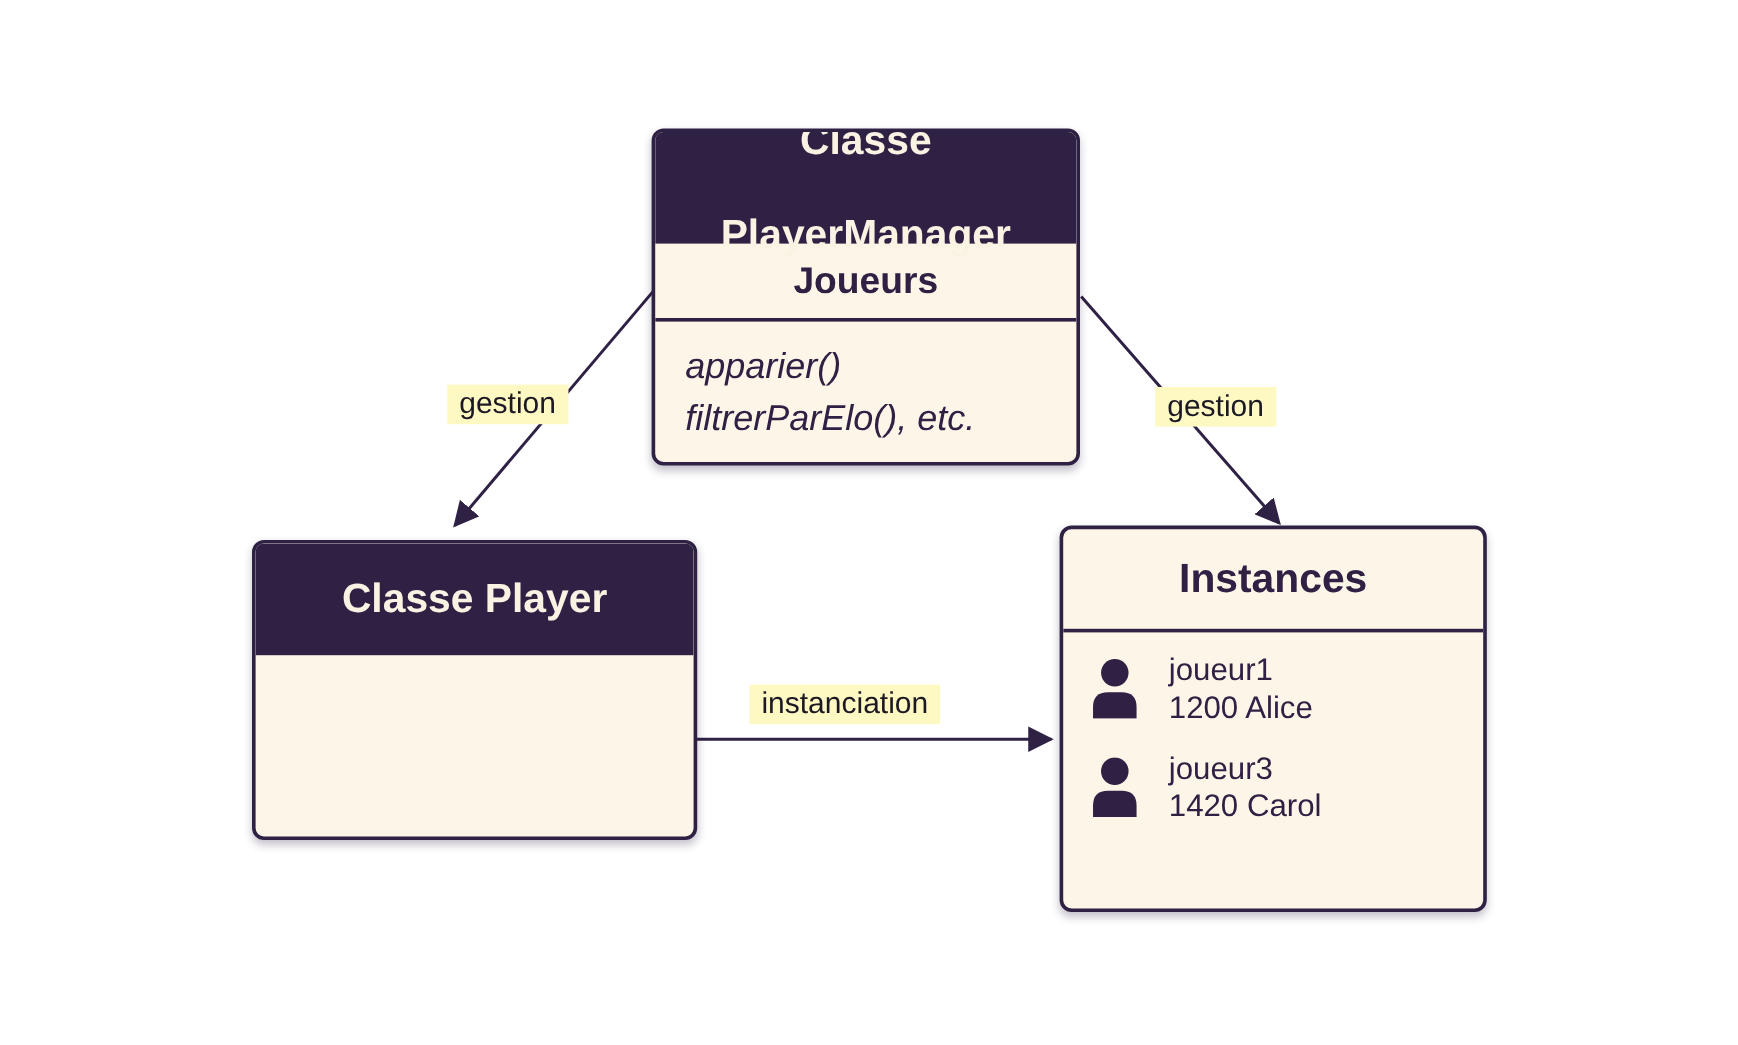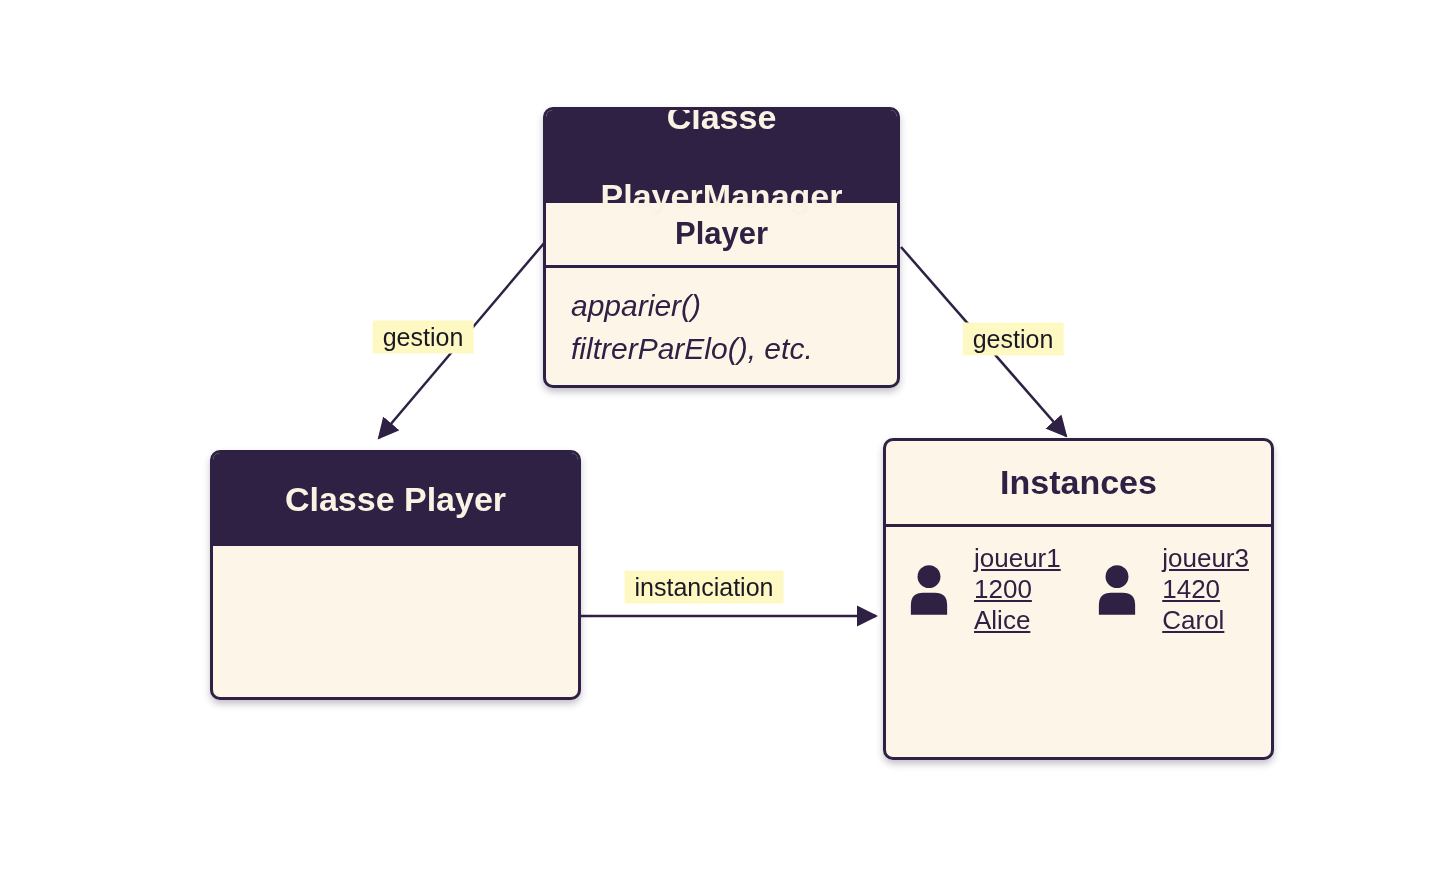--- a/index.html
+++ b/index.html
@@ -83,36 +83,35 @@
   
   .box.player { left: 210px; top: 450px; width: 371px; height: 250px; }
   .box.player .box-header { height: 93px; }
   .box.player .attrs {
     padding: 9px 0 0 25px;
     font-size: 30px;
     line-height: 43px;
   }
 
   
-  .box.instances { left: 883px; top: 438px; width: 391px; height: 322px; }
+  .box.instances { left: 883px; top: 438px; width: 356px; height: 322px; }
   .box.instances .inst-title {
     height: 86px;
     display: flex;
     align-items: center;
     justify-content: center;
     font-weight: bold;
     font-size: 34px;
     border-bottom: 3px solid #2e2144;
   }
   .box.instances .inst-body {
     padding: 16px 0 0 22px;
     display: flex;
-    flex-direction: row;
+    flex-direction: column;
     gap: 20px;
-    text-decoration: underline;
   }
   .inst-entry {
     display: flex;
     align-items: center;
     gap: 24px;
   }
   .inst-icon { width: 42px; height: 50px; flex: 0 0 auto; }
   .inst-icon svg { display: block; width: 42px; height: 50px; }
   .inst-text { font-size: 26px; line-height: 31px; color: #2e2144; }
 </style>
@@ -136,21 +135,21 @@
 
   <div class="edge-label" style="left:1013px; top:339px;">gestion</div>
 
   <div class="edge-label" style="left:704px; top:587px;">instanciation</div>
 
   <div class="box manager">
     <div class="box-header">
       <div>Classe</div>
       <div>PlayerManager</div>
     </div>
-    <div class="attr-row">Player</div>
+    <div class="attr-row">Joueurs</div>
     <div class="methods">
       <div>apparier()</div>
       <div>filtrerParElo(), etc.</div>
     </div>
   </div>
 
   <div class="box player">
     <div class="box-header">
       <div>Classe Player</div>
     </div>

